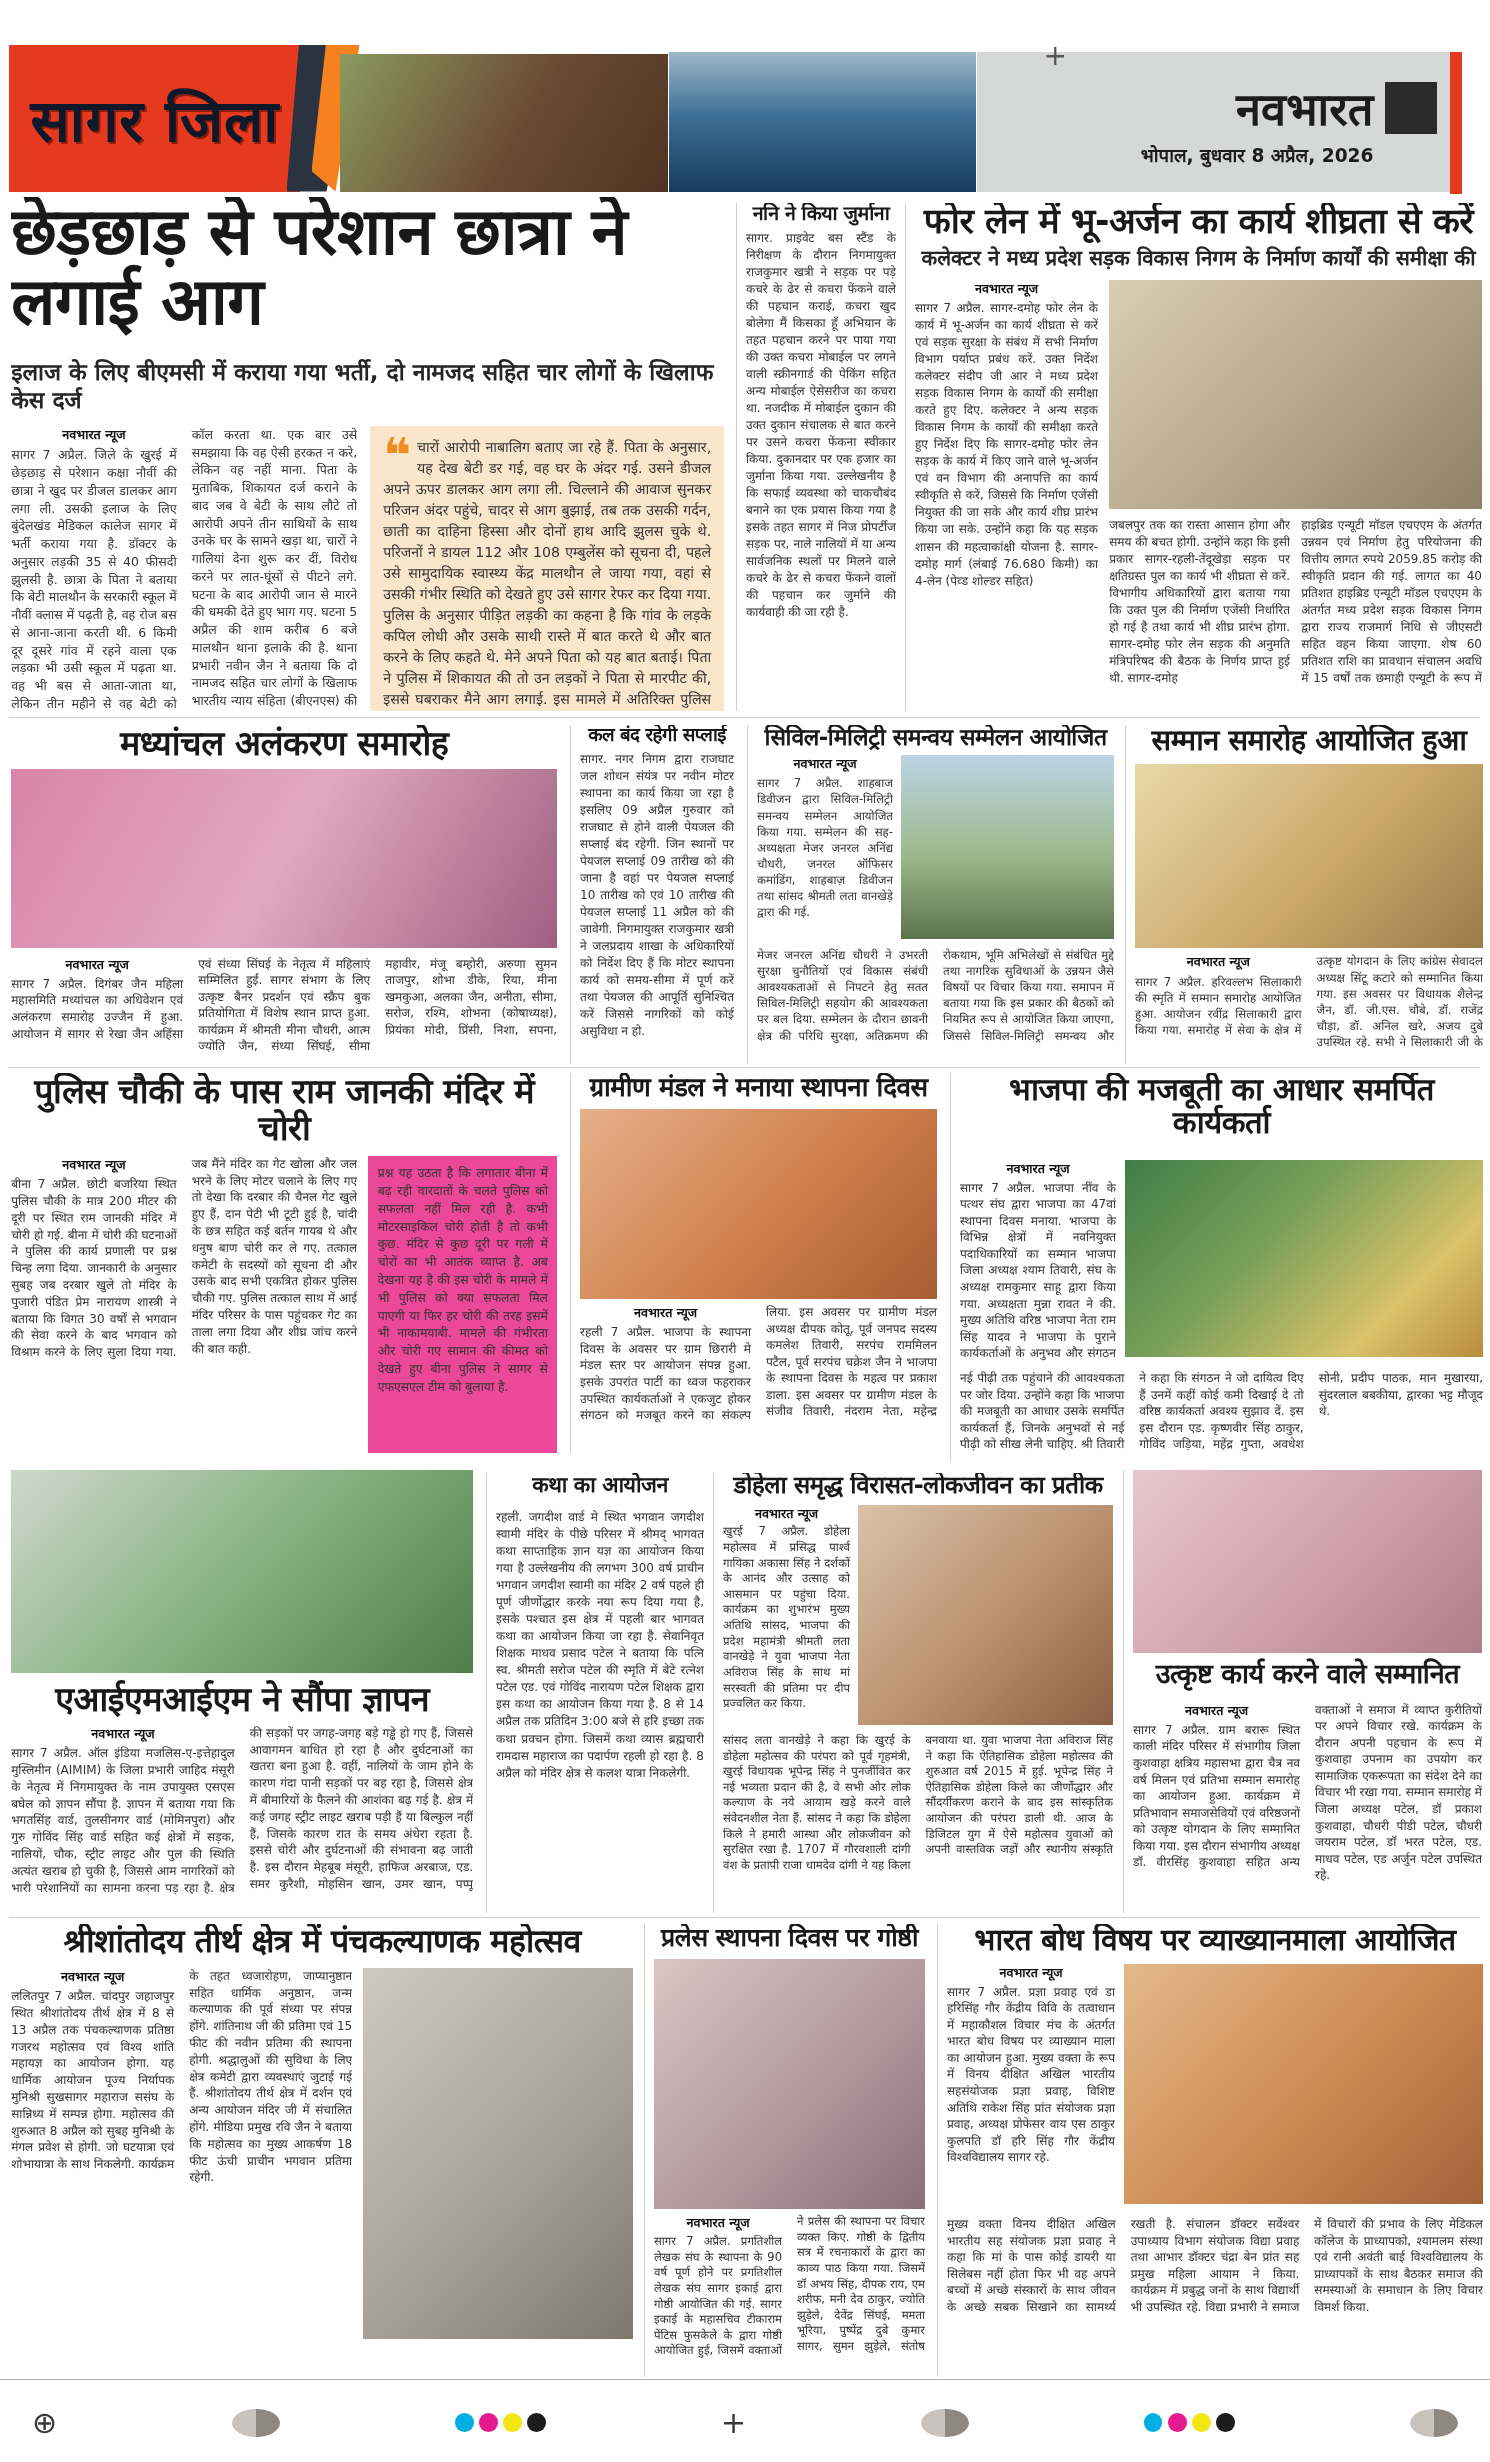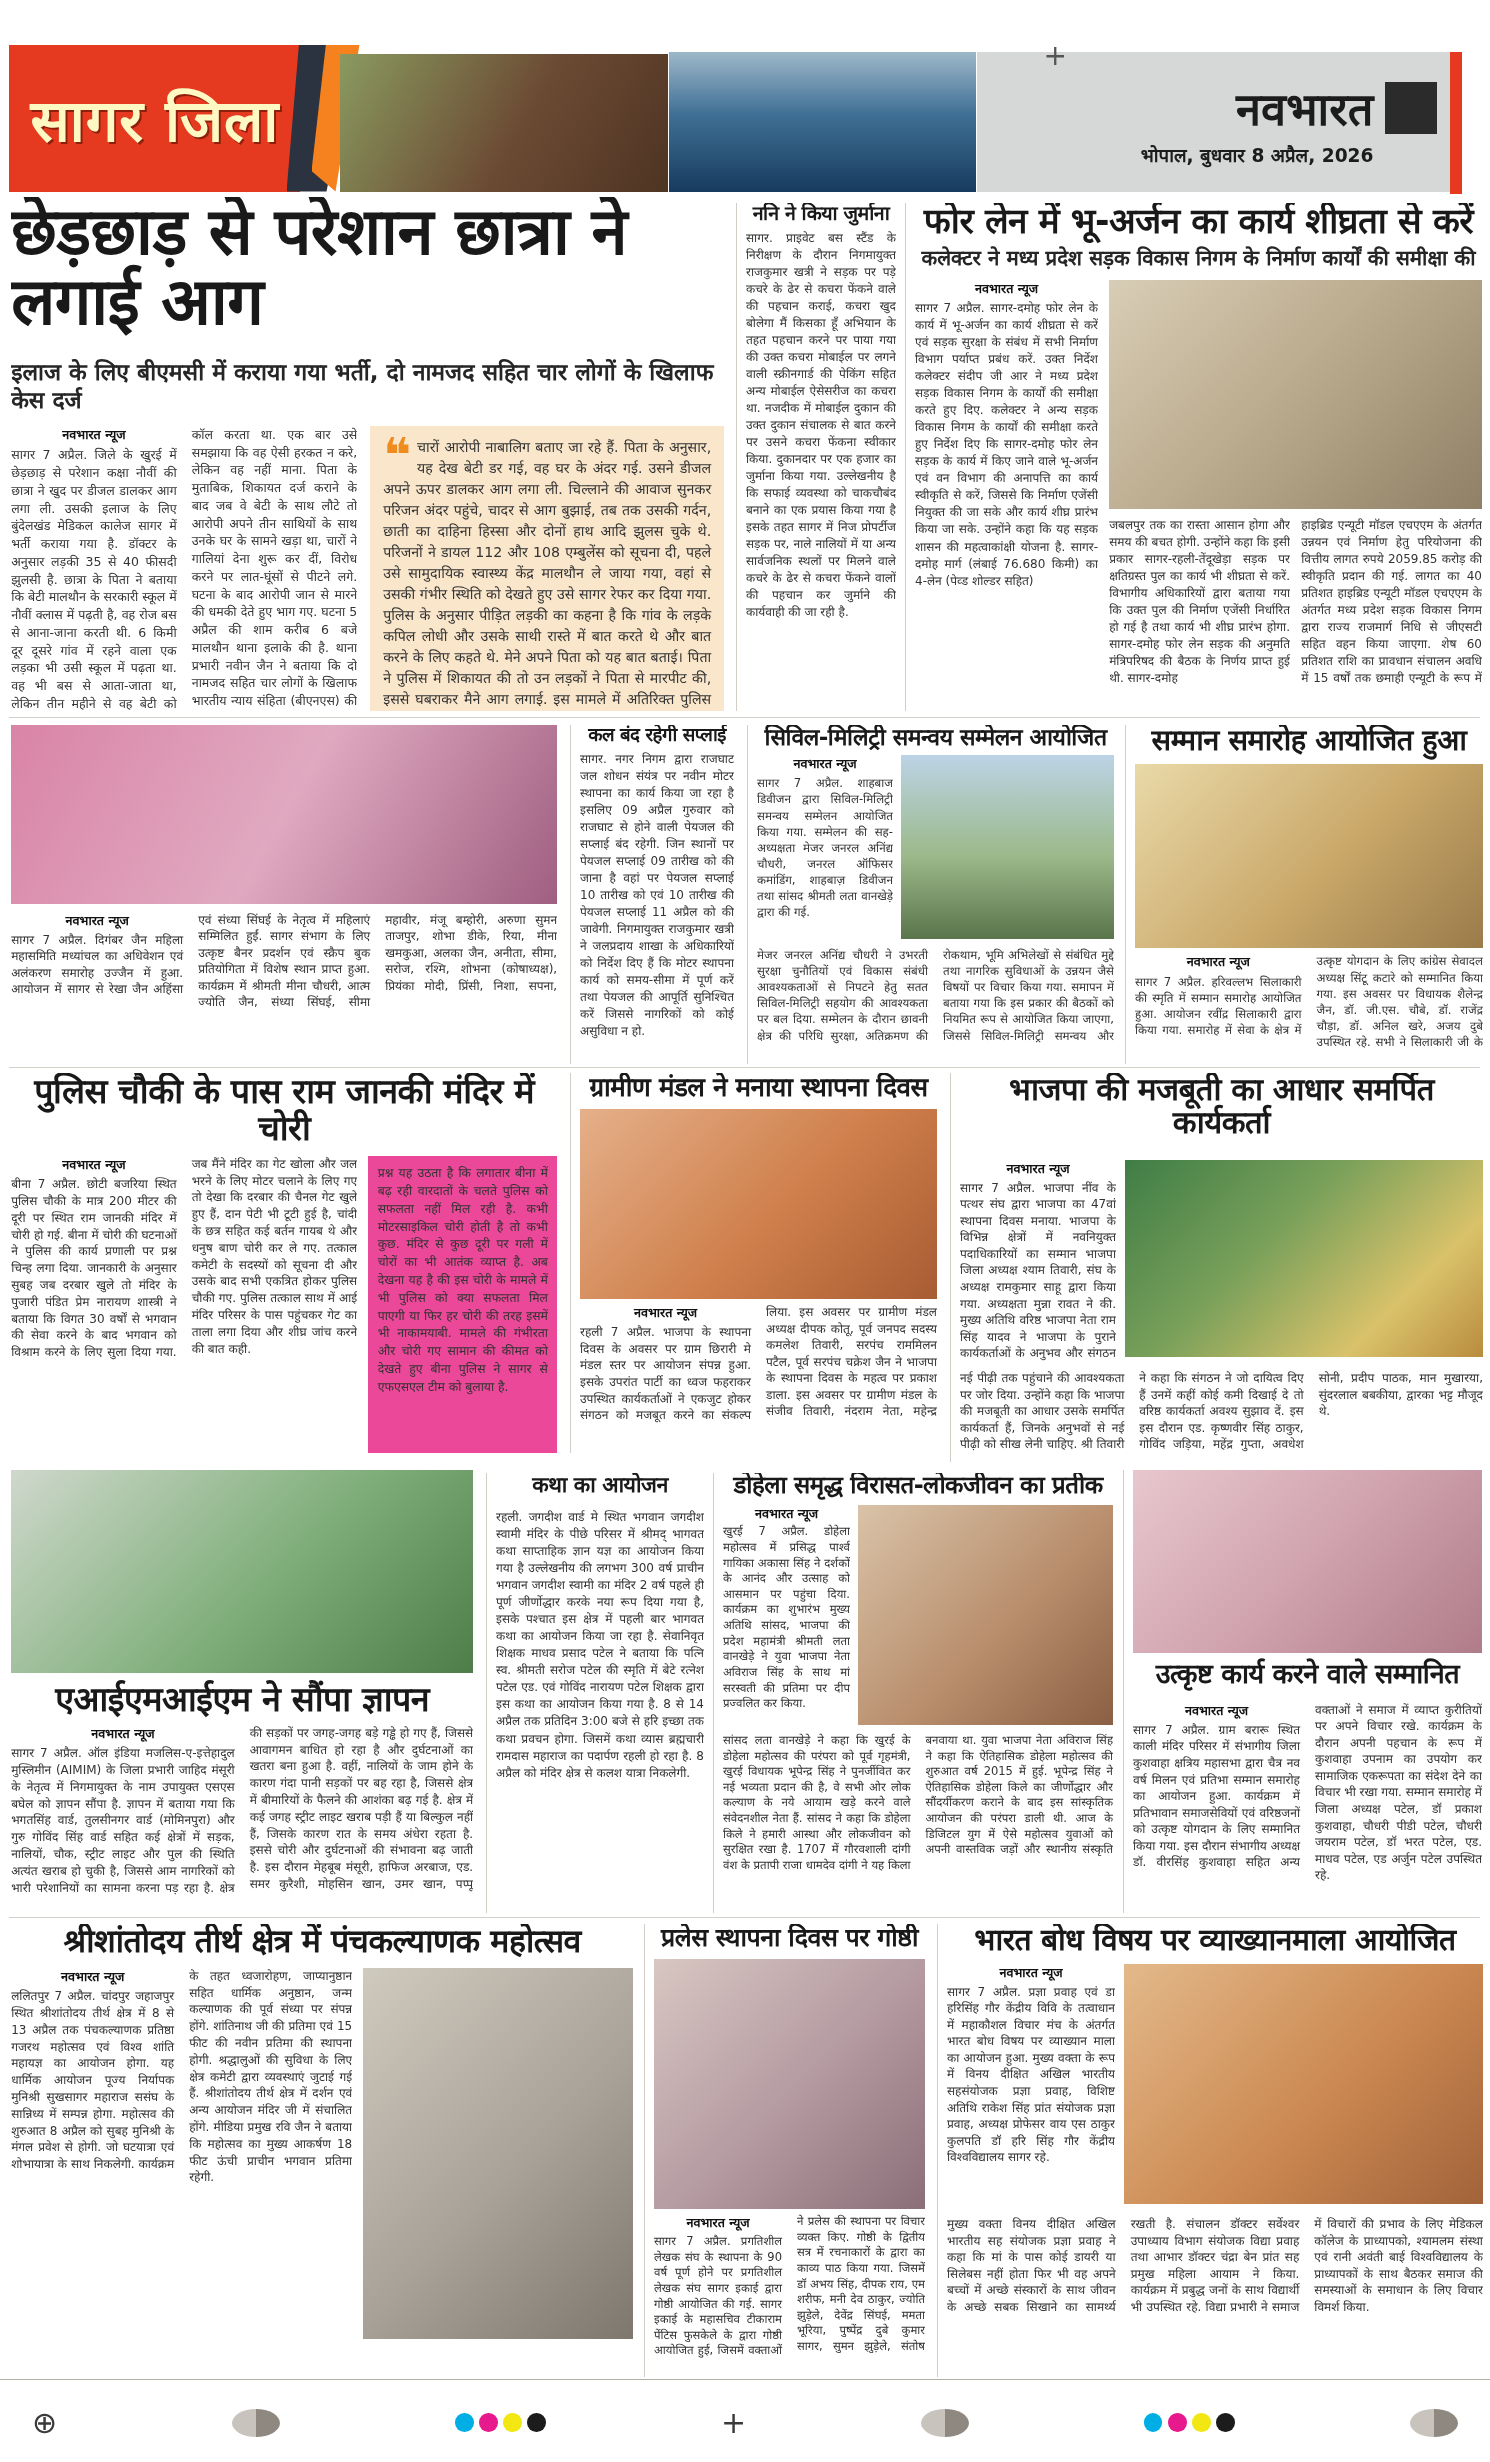--- a/index.html
+++ b/index.html
@@ -2,21 +2,21 @@
 <html style="font-size:15px"><head>
 <meta charset="utf-8">
 <style>
   html,body{margin:0;padding:0;background:#ffffff;}
   .page{position:relative;width:1490px;height:2462px;background:#fff;overflow:hidden;
         font-family:"DejaVu Sans", sans-serif;color:#2e2e2e;}
   
   .masthead{position:absolute;left:7.5px;top:39px;width:1475px;height:169px;}
   .mast-red{position:absolute;left:1.9px;top:5.6px;width:291px;height:147px;background:#e63a20;
             display:flex;align-items:center;justify-content:center;}
-  .mast-red span{color:#fef9c3;font-size:58px;font-weight:800;text-shadow:1.9px 1.9px 0 #8d1f0c;letter-spacing:0.9px;}
+  .mast-red span{color:#0f172a;font-size:58px;font-weight:800;text-shadow:1.9px 1.9px 0 #8d1f0c;letter-spacing:0.9px;}
   .chev{position:absolute;top:5.6px;height:147px;}
   .chev-dark{left:279px;width:69px;background:#2c3340;clip-path:polygon(18% 0,100% 0,58% 100%,0 100%);}
   .chev-orange{left:304px;width:48px;background:#f5821f;clip-path:polygon(30% 0,100% 0,50% 100%,0 86%);}
   .photo{background-size:cover;}
   .ph-elephant{position:absolute;left:332px;top:15px;width:328px;height:138px;
                background:linear-gradient(120deg,#8a9a60 0%,#6b4a33 55%,#4e3423 100%);}
   .ph-lake{position:absolute;left:661px;top:13px;width:307px;height:140px;
            background:linear-gradient(180deg,#9db8c8 0%,#3f6f95 45%,#173b5e 100%);}
   .mast-right{position:absolute;left:969px;top:13px;width:473px;height:140px;background:#d5d8d7;
               display:flex;flex-direction:column;align-items:flex-end;justify-content:center;padding-right:13px;box-sizing:border-box;}
@@ -125,20 +125,21 @@
           <div class="body" style="width:50%;font-size:12px;line-height:1.42;overflow:hidden;height:169px;">जबलपुर तक का रास्ता आसान होगा और समय की बचत होगी. उन्होंने कहा कि इसी प्रकार सागर-रहली-तेंदूखेड़ा सड़क पर क्षतिग्रस्त पुल का कार्य भी शीघ्रता से करें. विभागीय अधिकारियों द्वारा बताया गया कि उक्त पुल की निर्माण एजेंसी निर्धारित हो गई है तथा कार्य भी शीघ्र प्रारंभ होगा. सागर-दमोह फोर लेन सड़क की अनुमति मंत्रिपरिषद की बैठक के निर्णय प्राप्त हुई थी. सागर-दमोह</div>
           <div class="body" style="width:50%;font-size:12px;line-height:1.42;overflow:hidden;height:169px;">हाइब्रिड एन्यूटी मॉडल एचएएम के अंतर्गत उन्नयन एवं निर्माण हेतु परियोजना की वित्तीय लागत रुपये 2059.85 करोड़ की स्वीकृति प्रदान की गई. लागत का 40 प्रतिशत हाइब्रिड एन्यूटी मॉडल एचएएम के अंतर्गत मध्य प्रदेश सड़क विकास निगम द्वारा राज्य राजमार्ग निधि से जीएसटी सहित वहन किया जाएगा. शेष 60 प्रतिशत राशि का प्रावधान संचालन अवधि में 15 वर्षों तक छमाही एन्यूटी के रूप में राज्य बजट के माध्यम से किया जाएगा.</div>
         </div>
       </div>
     </div>
   </section>
 
   <div class="hrule" style="top:717px;"></div>
 
   <section class="article" style="left:11.2px;top:725px;width:546px;height:339px;">
+    <h1 class="hl" style="font-size:34px;text-align:center;margin-bottom:7.5px;">मध्यांचल अलंकरण समारोह</h1>
     <div class="ph ph-pink" style="width:100%;height:179px;margin-bottom:7.5px;"></div>
     <div class="cols3 body" style="font-size:12px;line-height:1.38;height:101px;">
       <span class="byline">नवभारत न्यूज</span>
       <span>सागर 7 अप्रैल. दिगंबर जैन महिला महासमिति मध्यांचल का अधिवेशन एवं अलंकरण समारोह उज्जैन में हुआ. आयोजन में सागर से रेखा जैन अहिंसा एवं संध्या सिंघई के नेतृत्व में महिलाएं सम्मिलित हुईं. सागर संभाग के लिए उत्कृष्ट बैनर प्रदर्शन एवं स्क्रैप बुक प्रतियोगिता में विशेष स्थान प्राप्त हुआ. कार्यक्रम में श्रीमती मीना चौधरी, आत्म ज्योति जैन, संध्या सिंघई, सीमा महावीर, मंजू बम्होरी, अरुणा सुमन ताजपुर, शोभा डीके, रिया, मीना खमकुआ, अलका जैन, अनीता, सीमा, सरोज, रश्मि, शोभना (कोषाध्यक्ष), प्रियंका मोदी, प्रिंसी, निशा, सपना, सुनीता आदि बहनों ने शामिल होकर कार्यक्रम को सफल बनाया.</span>
     </div>
   </section>
 
   <section class="article vrule" style="left:570px;top:725px;width:164px;height:339px;">
     <h3 class="hl" style="font-size:18.6px;text-align:center;margin-bottom:5.6px;">कल बंद रहेगी सप्लाई</h3>
     <div class="body" style="font-size:12px;line-height:1.42;overflow:hidden;height:303px;">सागर. नगर निगम द्वारा राजघाट जल शोधन संयंत्र पर नवीन मोटर स्थापना का कार्य किया जा रहा है इसलिए 09 अप्रैल गुरुवार को राजघाट से होने वाली पेयजल की सप्लाई बंद रहेगी. जिन स्थानों पर पेयजल सप्लाई 09 तारीख को की जाना है वहां पर पेयजल सप्लाई 10 तारीख को एवं 10 तारीख की पेयजल सप्लाई 11 अप्रैल को की जावेगी. निगमायुक्त राजकुमार खत्री ने जलप्रदाय शाखा के अधिकारियों को निर्देश दिए हैं कि मोटर स्थापना कार्य को समय-सीमा में पूर्ण करें तथा पेयजल की आपूर्ति सुनिश्चित करें जिससे नागरिकों को कोई असुविधा न हो.</div>

